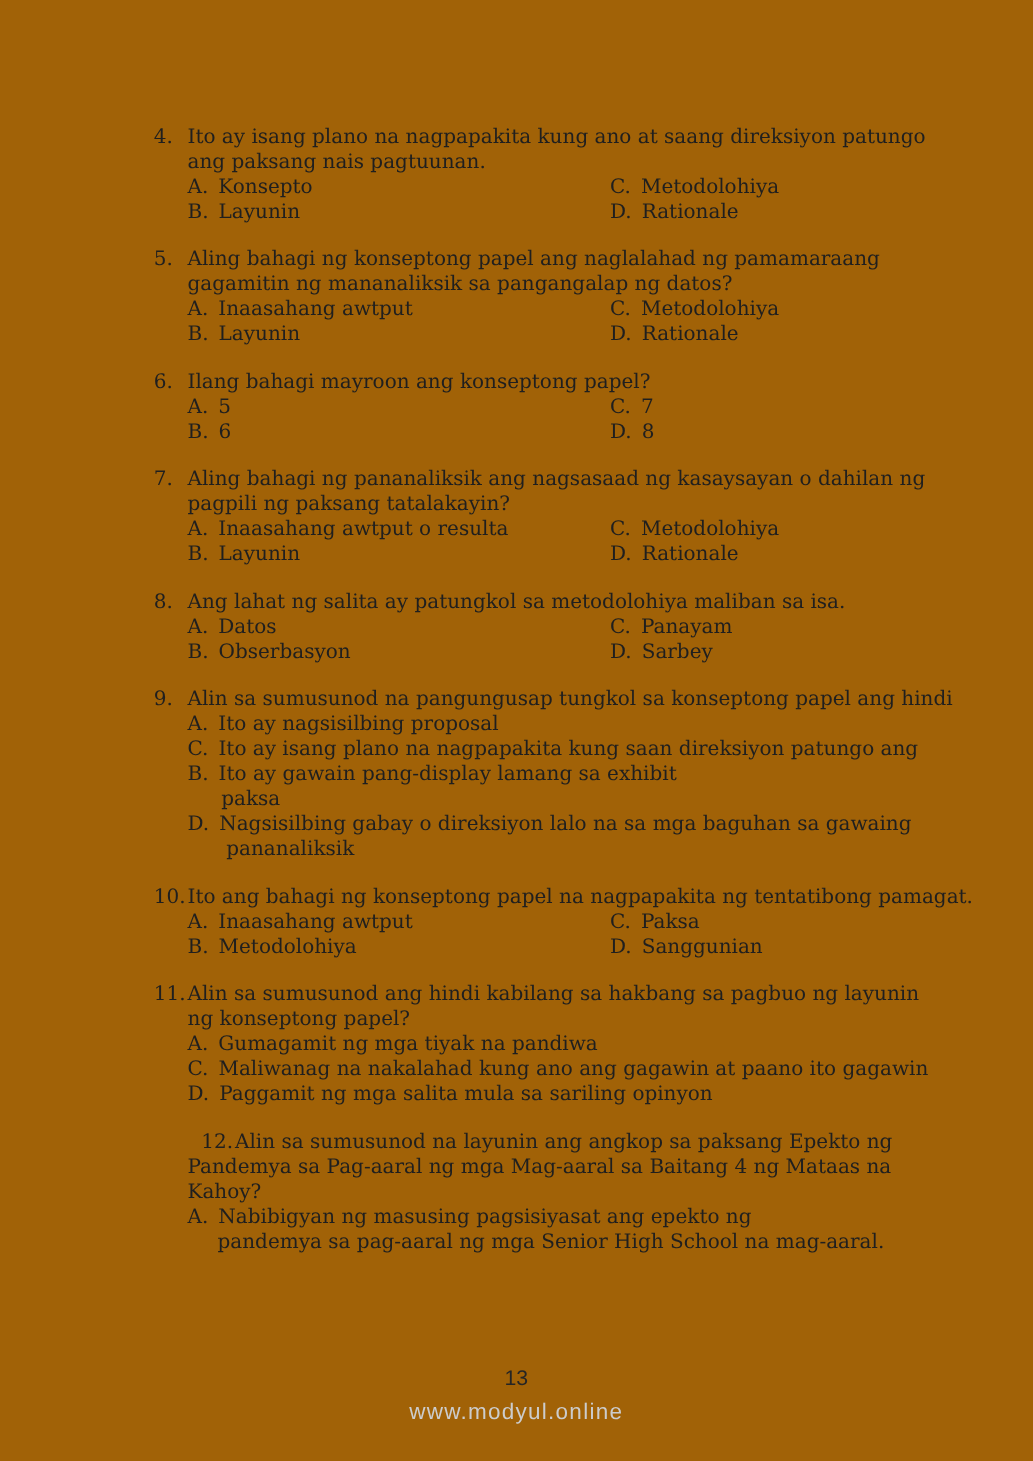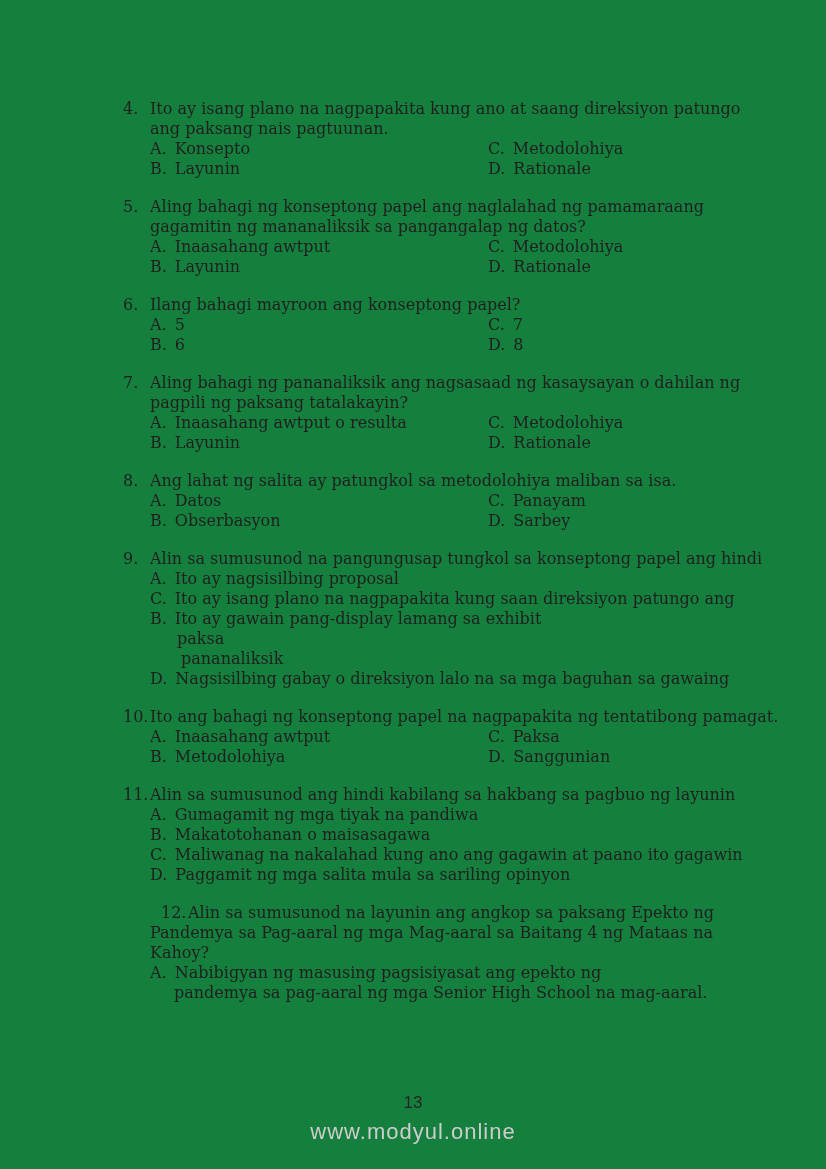--- a/index.html
+++ b/index.html
@@ -1,37 +1,37 @@
 <!DOCTYPE html>
 <html><head>
 <meta charset="utf-8">
 <style>
   html,body{margin:0;padding:0;background:#ffffff;}
   .page{
-    position:relative;width:826px;height:1169px;background:#15803d;
+    position:relative;width:826px;height:1169px;background:#a16207;
     font-family:"DejaVu Serif",serif;color:#1f1f1f;overflow:hidden;
   }
   .content{
     position:absolute;left:123px;top:99px;width:672px;
     font-size:16px;line-height:20px;
   }
   .question{margin-bottom:18px;}
   .line{white-space:nowrap;}
   .cont{padding-left:27px;}
   .qnum{display:inline-block;width:27px;}
   .optcell{display:inline-block;}
   .optcell.left{width:338px;}
   .optlabel{display:inline-block;margin-right:8px;}
   .i{}
   .footer{position:absolute;left:0;top:1093px;width:826px;text-align:center;}
   .pagenum{
     font-family:"Liberation Sans",sans-serif;font-size:17px;color:#252525;
   }
   .watermark{
-    font-family:"Liberation Sans",sans-serif;font-size:22px;color:#cccccc;
+    font-family:"Liberation Sans",sans-serif;font-size:18px;color:#cccccc;
     letter-spacing:1px;margin-top:6px;
   }
 </style>
 </head>
 <body>
 
 <div class="page">
   <div class="content">
       <div class="question">
         <div class="line"><span class="qnum">4.</span><span>Ito ay isang plano na nagpapakita kung ano at saang direksiyon patungo</span></div>
@@ -60,32 +60,32 @@
         <div class="line"><span class="qnum">8.</span><span>Ang lahat ng salita ay patungkol sa metodolohiya maliban sa isa.</span></div>
         <div class="line cont"><span class="optcell left"><span class="optlabel">A.</span><span>Datos</span></span><span class="optcell"><span class="optlabel">C.</span><span>Panayam</span></span></div>
         <div class="line cont"><span class="optcell left"><span class="optlabel">B.</span><span>Obserbasyon</span></span><span class="optcell"><span class="optlabel">D.</span><span>Sarbey</span></span></div>
       </div>
       <div class="question">
         <div class="line"><span class="qnum">9.</span><span>Alin sa sumusunod na pangungusap tungkol sa konseptong papel ang hindi</span></div>
         <div class="line cont"><span><span class="optlabel">A.</span><span>Ito ay nagsisilbing proposal</span></span></div>
         <div class="line cont"><span><span class="optlabel">C.</span><span>Ito ay isang plano na nagpapakita kung saan direksiyon patungo ang</span></span></div>
         <div class="line cont"><span><span class="optlabel">B.</span><span>Ito ay gawain pang-</span><span class="i">display</span><span> lamang sa </span><span class="i">exhibit</span></span></div>
         <div class="line cont" style="padding-left: 54px;"><span>paksa</span></div>
+        <div class="line cont"><span><span class="optlabel">D.</span><span>Nagsisilbing gabay o direksiyon lalo na sa mga baguhan sa gawaing</span></span></div>
         <div class="line cont" style="padding-left: 58px;"><span>pananaliksik</span></div>
-        <div class="line cont"><span><span class="optlabel">D.</span><span>Nagsisilbing gabay o direksiyon lalo na sa mga baguhan sa gawaing</span></span></div>
       </div>
       <div class="question">
         <div class="line"><span class="qnum">10.</span><span>Ito ang bahagi ng konseptong papel na nagpapakita ng tentatibong pamagat.</span></div>
         <div class="line cont"><span class="optcell left"><span class="optlabel">A.</span><span>Inaasahang awtput</span></span><span class="optcell"><span class="optlabel">C.</span><span>Paksa</span></span></div>
         <div class="line cont"><span class="optcell left"><span class="optlabel">B.</span><span>Metodolohiya</span></span><span class="optcell"><span class="optlabel">D.</span><span>Sanggunian</span></span></div>
       </div>
       <div class="question">
         <div class="line"><span class="qnum">11.</span><span>Alin sa sumusunod ang hindi kabilang sa hakbang sa pagbuo ng layunin</span></div>
+        <div class="line cont"><span>ng konseptong papel?</span></div>
         <div class="line cont"><span><span class="optlabel">A.</span><span>Gumagamit ng mga tiyak na pandiwa</span></span></div>
-        <div class="line cont"><span><span class="optlabel">B.</span><span>Makatotohanan o maisasagawa</span></span></div>
         <div class="line cont"><span><span class="optlabel">C.</span><span>Maliwanag na nakalahad kung ano ang gagawin at paano ito gagawin</span></span></div>
         <div class="line cont"><span><span class="optlabel">D.</span><span>Paggamit ng mga salita mula sa sariling opinyon</span></span></div>
       </div>
       <div class="question">
         <div class="line" style="padding-left: 8px; margin-left: 30px;"><span class="qnum">12.</span><span>Alin sa sumusunod na layunin ang angkop sa paksang </span><span class="i">Epekto ng</span></div>
         <div class="line cont"><span class="i">Pandemya sa Pag-aaral ng mga Mag-aaral sa Baitang 4 ng Mataas na</span></div>
         <div class="line cont"><span class="i">Kahoy?</span></div>
         <div class="line cont"><span><span class="optlabel">A.</span><span>Nabibigyan ng masusing pagsisiyasat ang epekto ng</span></span></div>
         <div class="line cont" style="padding-left: 51px;"><span>pandemya sa pag-aaral ng mga </span><span class="i">Senior High School</span><span> na mag-aaral.</span></div>
       </div>

